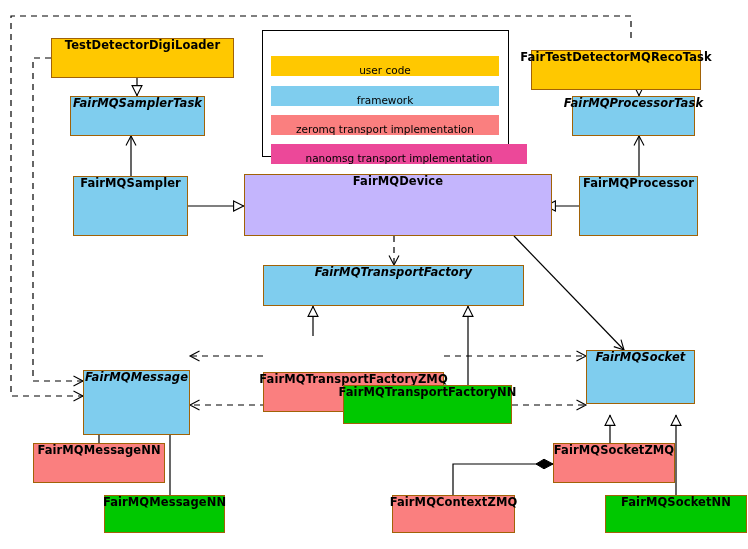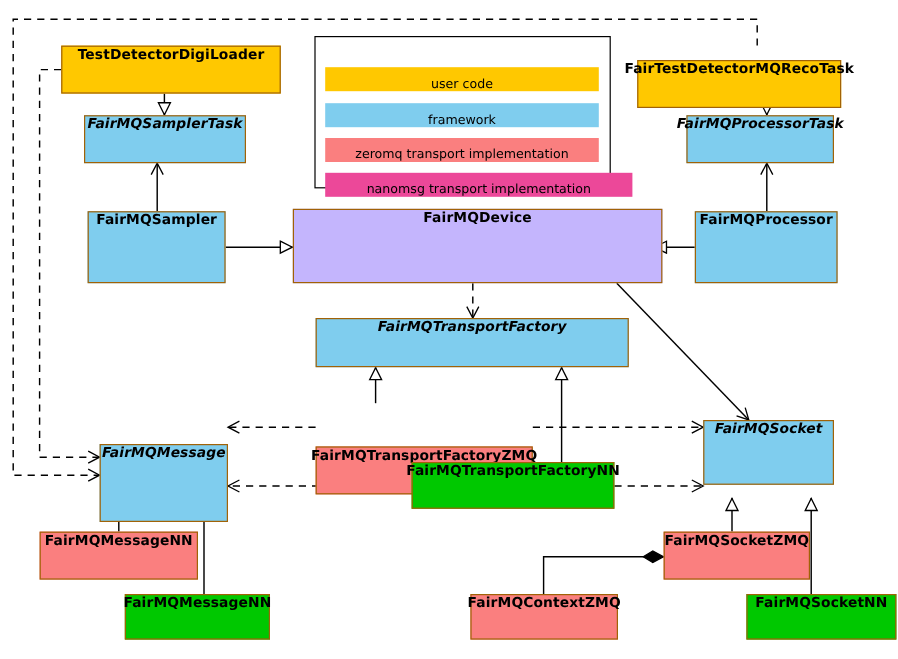--- a/index.html
+++ b/index.html
@@ -179,17 +179,17 @@
   </div>
 
   <div class="node" style="left:553px;top:443px;width:122px;height:40px;background:#FA7F7F;">
     <span>FairMQSocketZMQ</span>
   </div>
 
   <div class="node" style="left:392px;top:495px;width:123px;height:38px;background:#FA7F7F;">
     <span>FairMQContextZMQ</span>
   </div>
 
-  <div class="node" style="left:622px;top:495px;width:125px;height:38px;background:#00C800;">
+  <div class="node" style="left:605px;top:495px;width:142px;height:38px;background:#00C800;">
     <span>FairMQSocketNN</span>
   </div>
 
 </div>
 
 </body></html>

